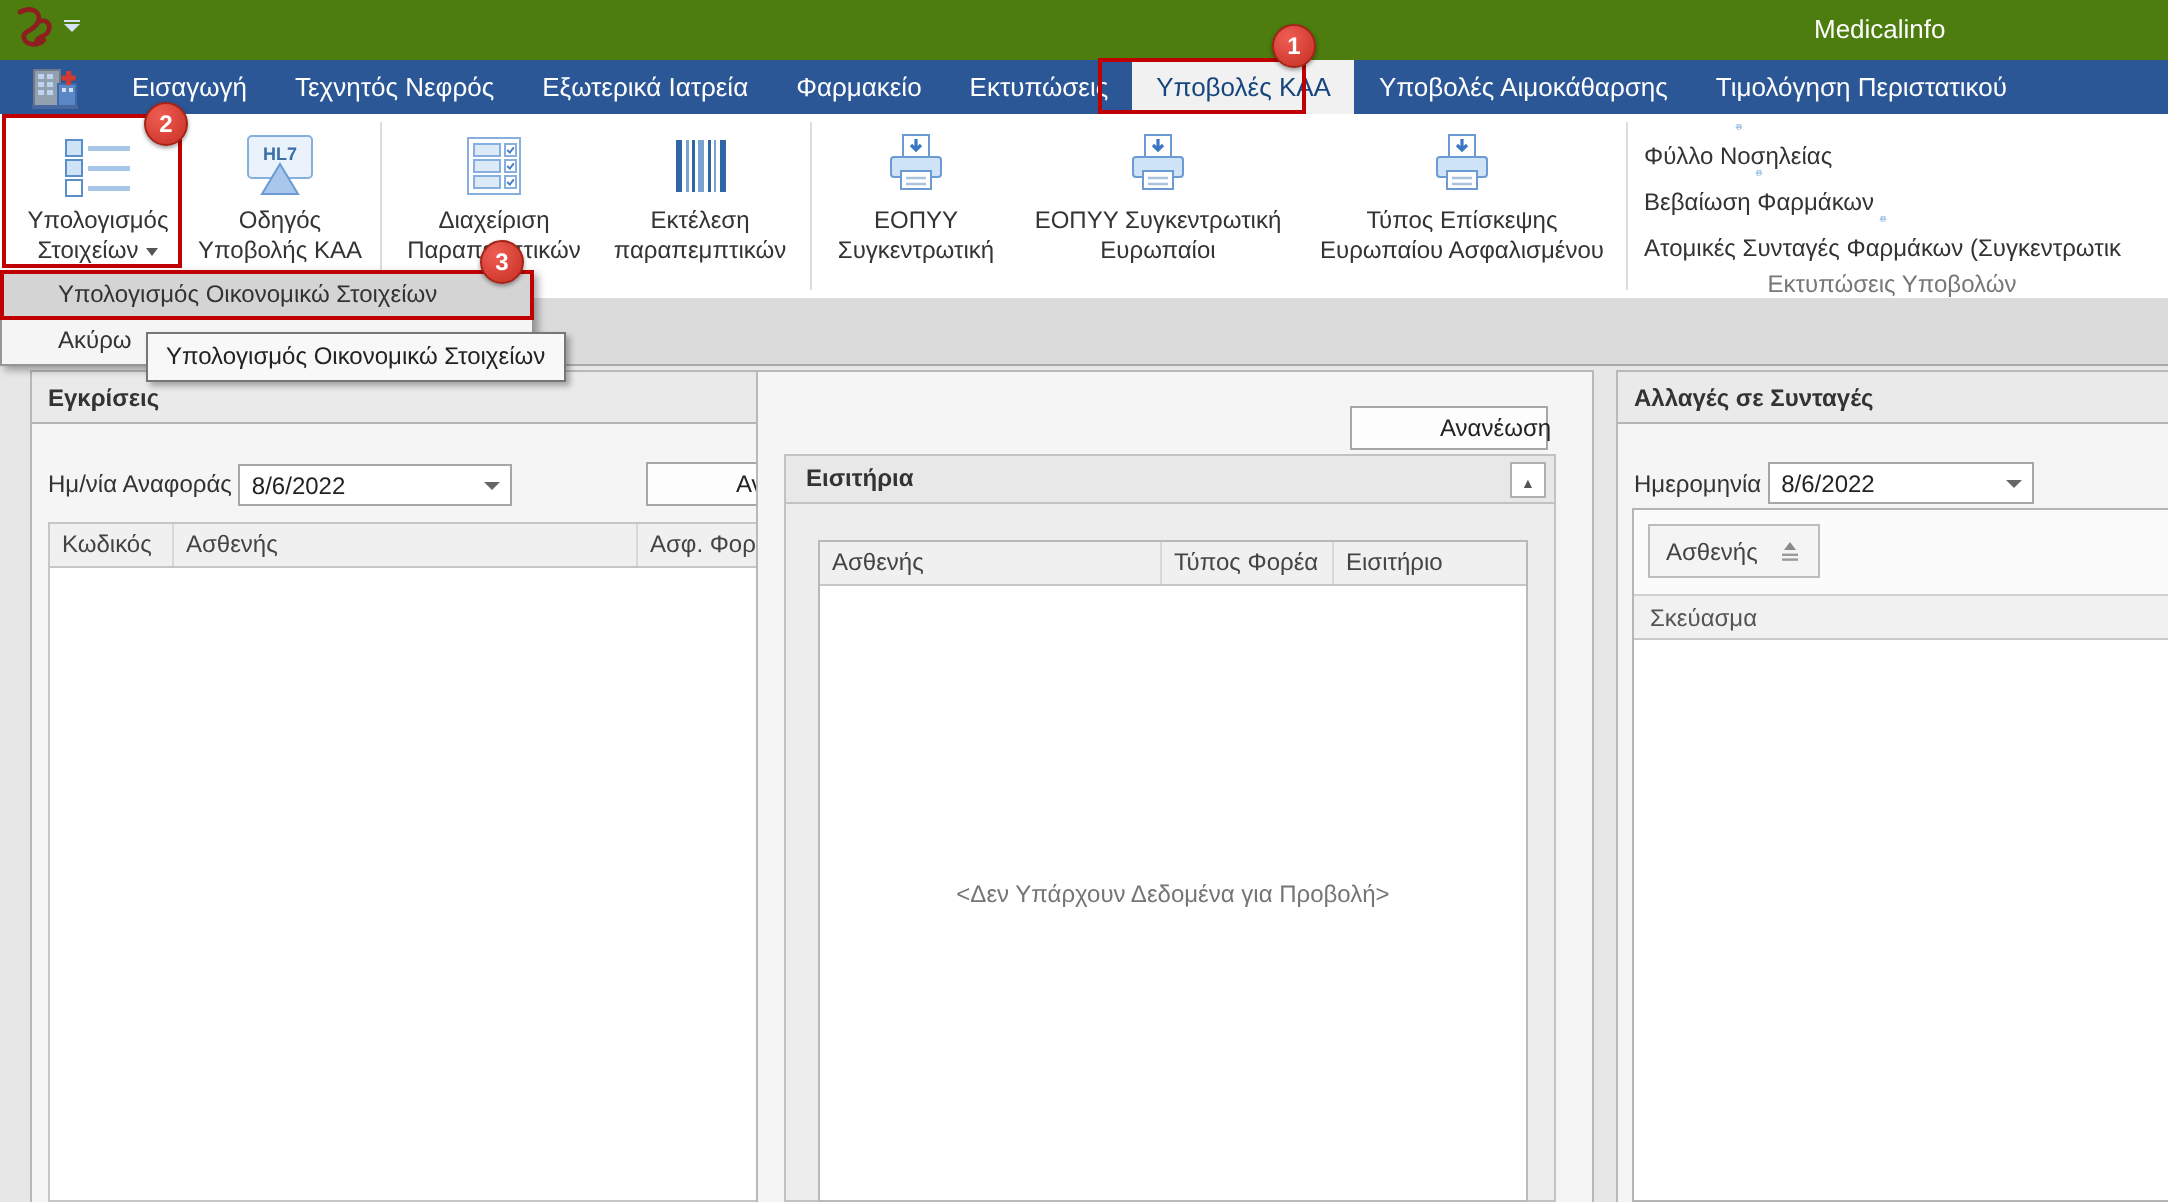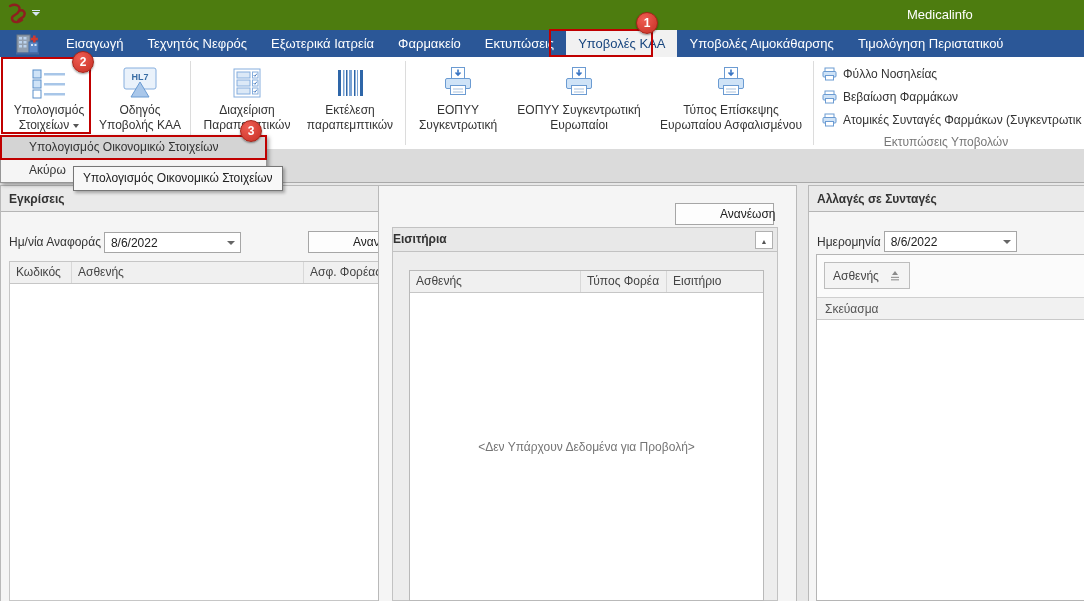--- a/index.html
+++ b/index.html
@@ -24,30 +24,30 @@
   
   .ribbon { position: absolute; top: 57px; left: 0; right: 0; height: 92px; background: #fff; }
   .rbtn { position: absolute; top: 3px; height: 82px; display: flex; flex-direction: column; align-items: center;
           font-size: 12px; color: #333; text-align: center; cursor: pointer; }
   .rbtn .ic { height: 40px; display: flex; align-items: center; justify-content: center; margin-top: 3px; }
   .rbtn .l { line-height: 15px; white-space: nowrap; }
   .dd-caret { display: inline-block; width: 0; height: 0; margin-left: 4px; margin-bottom: 1px;
     border-left: 3.5px solid transparent; border-right: 3.5px solid transparent; border-top: 4px solid #555; }
   .vsep { position: absolute; top: 4px; height: 84px; width: 1px; background: #dcdcdc; }
   .sbtn { position: absolute; left: 822px; height: 23px; display: flex; align-items: center; gap: 6px;
-          font-size: 12px; color: #333; white-space: nowrap; cursor: pointer; }
+          font-size: 12px; color: #333; white-space: nowrap; cursor: pointer; flex-direction: column; }
   .grp-label { position: absolute; left: 820px; top: 78px; width: 252px; text-align: center; font-size: 12px; color: #777; }
   .subribbon { position: absolute; top: 149px; left: 0; right: 0; height: 34px; background: #dbdbdb; border-bottom: 1px solid #a9a9a9; }
 
   
   .panel { position: absolute; top: 185px; bottom: 0; background: #f5f5f5; border: 1px solid #b9b9b9; border-bottom: none;
            display: flex; flex-direction: column; overflow: hidden; }
   .panel-h { flex: none; height: 26px; background: #eaeaea; border-bottom: 1px solid #b5b5b5;
              font-weight: bold; font-size: 12px; color: #333; line-height: 26px; padding: 0 8px; }
-  #p-left { left: 0; width: 416px; justify-content: center; }
+  #p-left { left: 15px; width: 416px; justify-content: center; }
   #p-mid { left: 378px; width: 419px; }
   #p-right { left: 808px; width: 276px; border-right: none; }
   .pbody { position: relative; flex: 1; display: flex; flex-direction: column; }
 
   .ctl-row { display: flex; align-items: center; margin: 19px 8px 4px 8px; font-size: 12px; color: #333; }
   .combo { position: relative; width: 137px; height: 21px; margin-left: 3px; background: #fff;
            border: 1px solid #a6a6a6; font-size: 12px; color: #222; padding: 3px 18px 0 6px; cursor: pointer; }
   .combo .car { position: absolute; right: 5px; top: 8px; width: 0; height: 0;
     border-left: 4px solid transparent; border-right: 4px solid transparent; border-top: 4px solid #666; }
   .btn { width: 99px; height: 22px; background: #fdfdfd; border: 1px solid #a6a6a6; font-size: 12px;
@@ -59,21 +59,21 @@
   .grid-h .cell { padding: 3px 6px; border-right: 1px solid #d8d8d8; white-space: nowrap; overflow: hidden; }
   .grid-h .cell:last-child { border-right: none; }
   .grid-body { flex: 1; background: #fff; }
 
   #left-grid { margin: 4px 10px 0 8px; flex: 1; }
   .c-kod { width: 62px; } .c-asthenis { flex: 1; } .c-foreas { width: 100px; }
 
   
   #mid-refresh { position: absolute; right: 22px; top: 17px; }
   .group-bar { position: absolute; left: 13px; right: 18px; top: 41px; height: 25px; background: #e8e8e8;
-               border: 1px solid #c2c2c2; font-weight: bold; font-size: 12px; line-height: 23px; color: #333; }
+               border: 1px solid #c2c2c2; font-weight: bold; font-size: 12px; line-height: 23px; padding-left: 10px; color: #333; }
   .collapse-btn { position: absolute; right: 4px; top: 3px; width: 18px; height: 18px; background: #fff;
                   border: 1px solid #b0b0b0; text-align: center; line-height: 16px; color: #555; cursor: pointer; }
   .collapse-btn::after { content: "▲"; font-size: 7px; }
   .group-body { position: absolute; left: 13px; right: 18px; top: 66px; bottom: 0; background: #ededed;
                 border: 1px solid #c2c2c2; border-top: none; }
   #mid-grid { position: absolute; left: 30px; right: 32px; top: 84px; bottom: 0; border: 1px solid #b9b9b9; }
   .c-m1 { flex: 1; } .c-m2 { width: 86px; } .c-m3 { width: 96px; }
   .empty-msg { flex: 1; display: flex; align-items: center; justify-content: center; font-size: 12px; color: #757575; }
 
   

